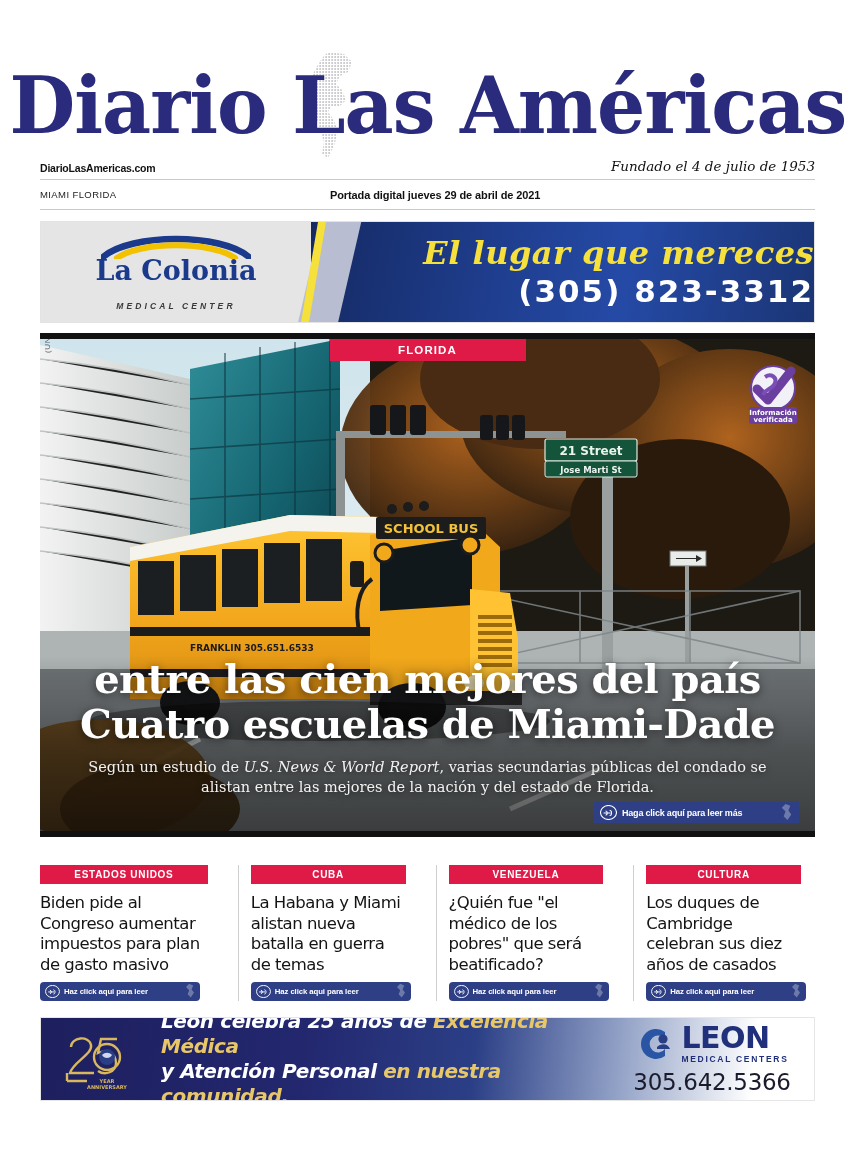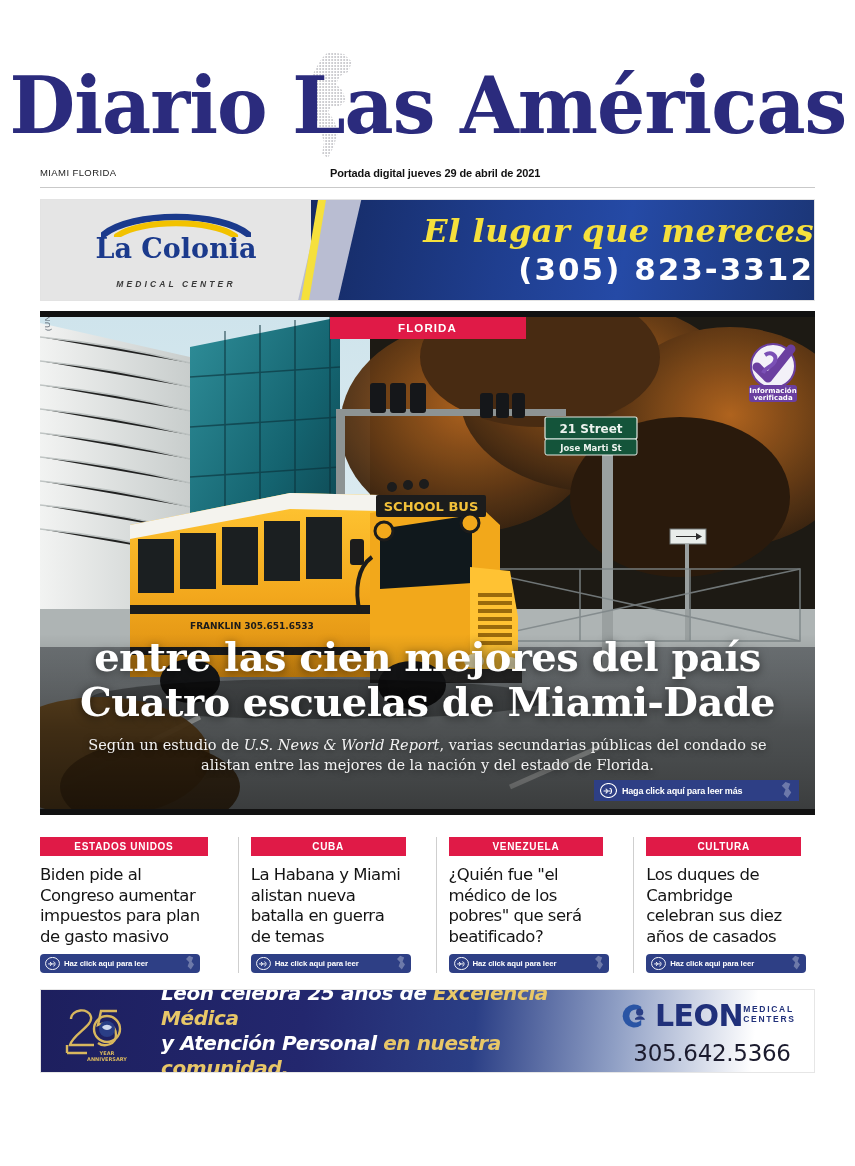--- a/index.html
+++ b/index.html
@@ -262,21 +262,21 @@
     width: 19px; height: 19px; opacity: .30;
   }
 
   .hero-rule-bottom { height: 6px; background: #111; }
 
   
   .stories {
     display: grid;
     grid-template-columns: repeat(4, 1fr);
     gap: 16px;
-    margin-top: 22px;
+    margin-top: 28px;
     height: 136px;
   }
   .story {
     position: relative;
     padding: 0 14px 0 0;
     border-left: 1px solid #cfcfcf;
     padding-left: 12px;
   }
   .story:first-child { border-left: none; padding-left: 0; }
   .story-tag {
@@ -345,21 +345,21 @@
     width: 196px;
     flex: 0 0 auto;
     display: flex;
     flex-direction: column;
     align-items: center;
     justify-content: center;
     padding-right: 8px;
   }
   .leon-logo-row { display: flex; align-items: center; gap: 6px; }
   .leon-mark { width: 40px; height: 38px; }
-  .leon-wordmark { display: flex; flex-direction: row; align-items: flex-start; }
+  .leon-wordmark { display: flex; flex-direction: column; align-items: flex-start; }
   .leon-word {
     font-family: "DejaVu Sans", sans-serif;
     font-weight: 700;
     font-size: 30px;
     line-height: 28px;
     color: #20307a;
     letter-spacing: -.5px;
   }
   .leon-medical {
     font-size: 8.5px;
@@ -390,20 +390,24 @@
           <circle cx="1.1" cy="1.1" r="1.0" fill="#b9b9bd"></circle>
         </pattern>
       </defs>
       <path d="M30 2 L46 4 L54 12 L50 22 L42 26 L38 34 L44 40 L48 50 L42 56 L34 56 L30 62 L36 70 L40 82 L36 96 L30 108 L24 104 L26 92 L22 80 L18 66 L14 54 L10 42 L12 30 L18 18 L24 8 Z" fill="url(#halftone)"></path>
     </svg>
     <div class="masthead-title">
       <span class="blackletter">Diario Las Américas</span>
     </div>
   </div>
 
+  <div class="masthead-sub">
+    <span class="site-url">DiarioLasAmericas.com</span>
+    <span class="founded">Fundado el 4 de julio de 1953</span>
+  </div>
 
   <div class="dateline">
     <span class="dateline-city">MIAMI FLORIDA</span>
     <span class="dateline-edition">Portada digital jueves  29  de abril de 2021</span>
   </div>
 
   <div class="ad-colonia">
     <div class="colonia-left">
       <svg class="colonia-arcs" viewBox="0 0 150 26" aria-hidden="true">
         <path d="M2 24 C30 0, 120 0, 148 24" stroke="#1b3a8c" stroke-width="6.5" fill="none" stroke-linecap="round"></path>

